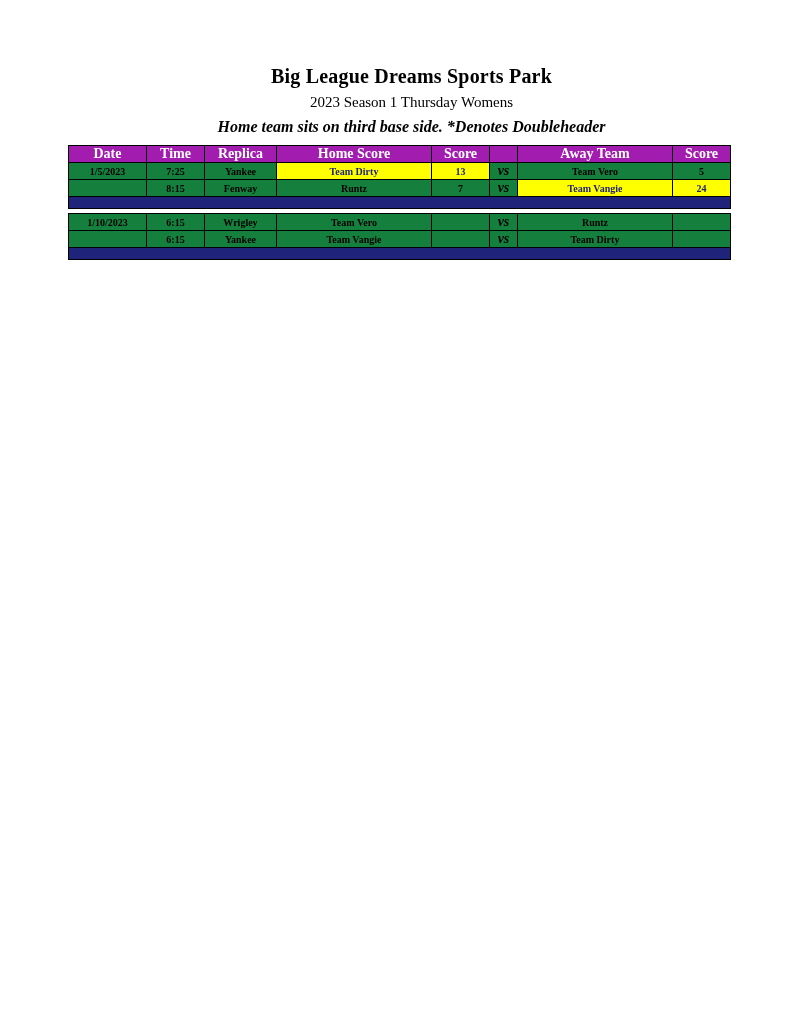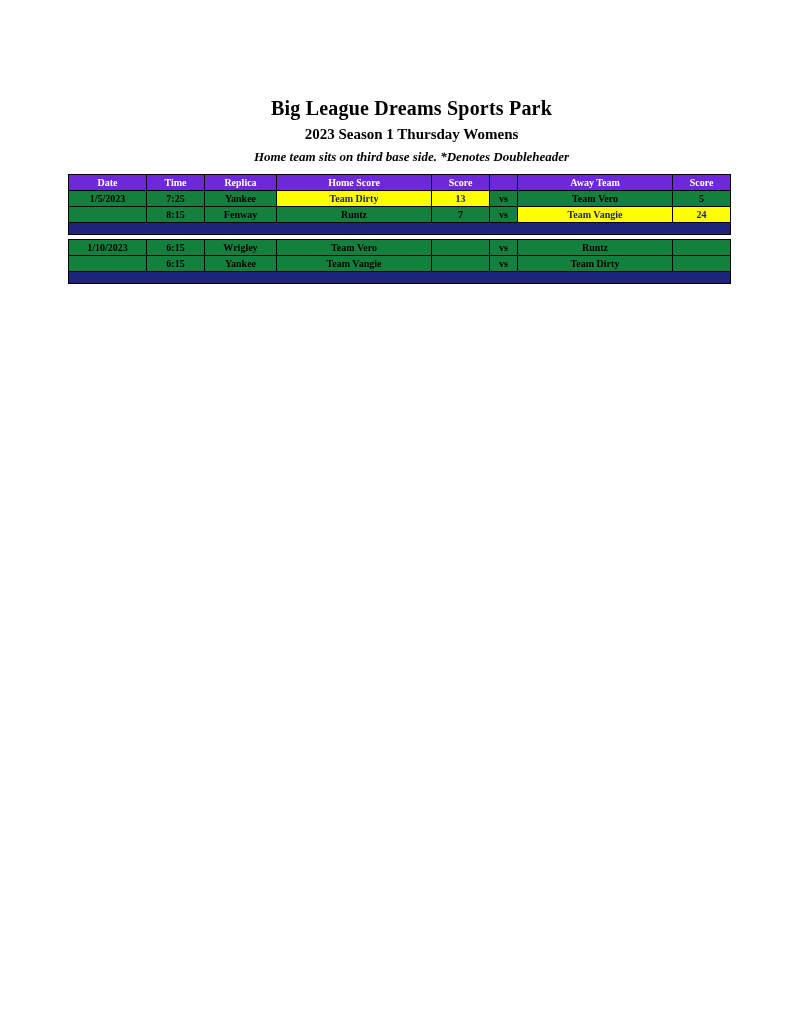--- a/index.html
+++ b/index.html
@@ -15,40 +15,40 @@
     position: relative;
   }
   .page {
     width: 791px;
     height: 1024px;
     position: relative;
     box-sizing: border-box;
   }
   .titles {
     text-align: center;
-    padding-top: 96px;
+    padding-top: 64px;
     margin-left: 32px;
   }
   .title-main {
     font-family: "Liberation Serif", serif;
     font-size: 20px;
     font-weight: bold;
     letter-spacing: 0.2px;
     line-height: 1.2;
   }
   .title-sub {
     font-family: "Liberation Serif", serif;
     font-size: 15px;
-    font-weight: bold;
+    font-weight: normal;
     margin-top: 5px;
     line-height: 1.2;
   }
   .title-note {
     font-family: "Liberation Serif", serif;
-    font-size: 13px;
+    font-size: 16px;
     font-weight: bold;
     font-style: italic;
     margin-top: 6px;
     line-height: 1.2;
   }
 
   .table-wrap {
     margin-top: 9px;
     padding-left: 68px;
   }
@@ -63,36 +63,37 @@
     height: 15px;
     padding: 0 2px;
     text-align: center;
     vertical-align: middle;
     font-weight: bold;
     font-family: "Liberation Serif", serif;
     overflow: hidden;
     white-space: nowrap;
   }
   thead th {
-    background: #6d28d9;
+    background: #a21caf;
     color: #ffffff;
-    font-size: 10px;
+    font-size: 14px;
     height: 16px;
   }
   .c-date  { width: 78px; }
   .c-time  { width: 58px; }
   .c-rep   { width: 72px; }
   .c-home  { width: 155px; }
   .c-score { width: 58px; }
   .c-vs    { width: 28px; }
   .c-away  { width: 155px; }
   .c-score2{ width: 58px; }
 
   td.vs {
-    font-size: 10px;
+    font-style: italic;
+    font-size: 14px;
     font-weight: bold;
   }
   .hl {
     background: #ffff00;
     color: #1f2379;
   }
   .plain {
     background: #15803d;
     color: #000000;
   }

